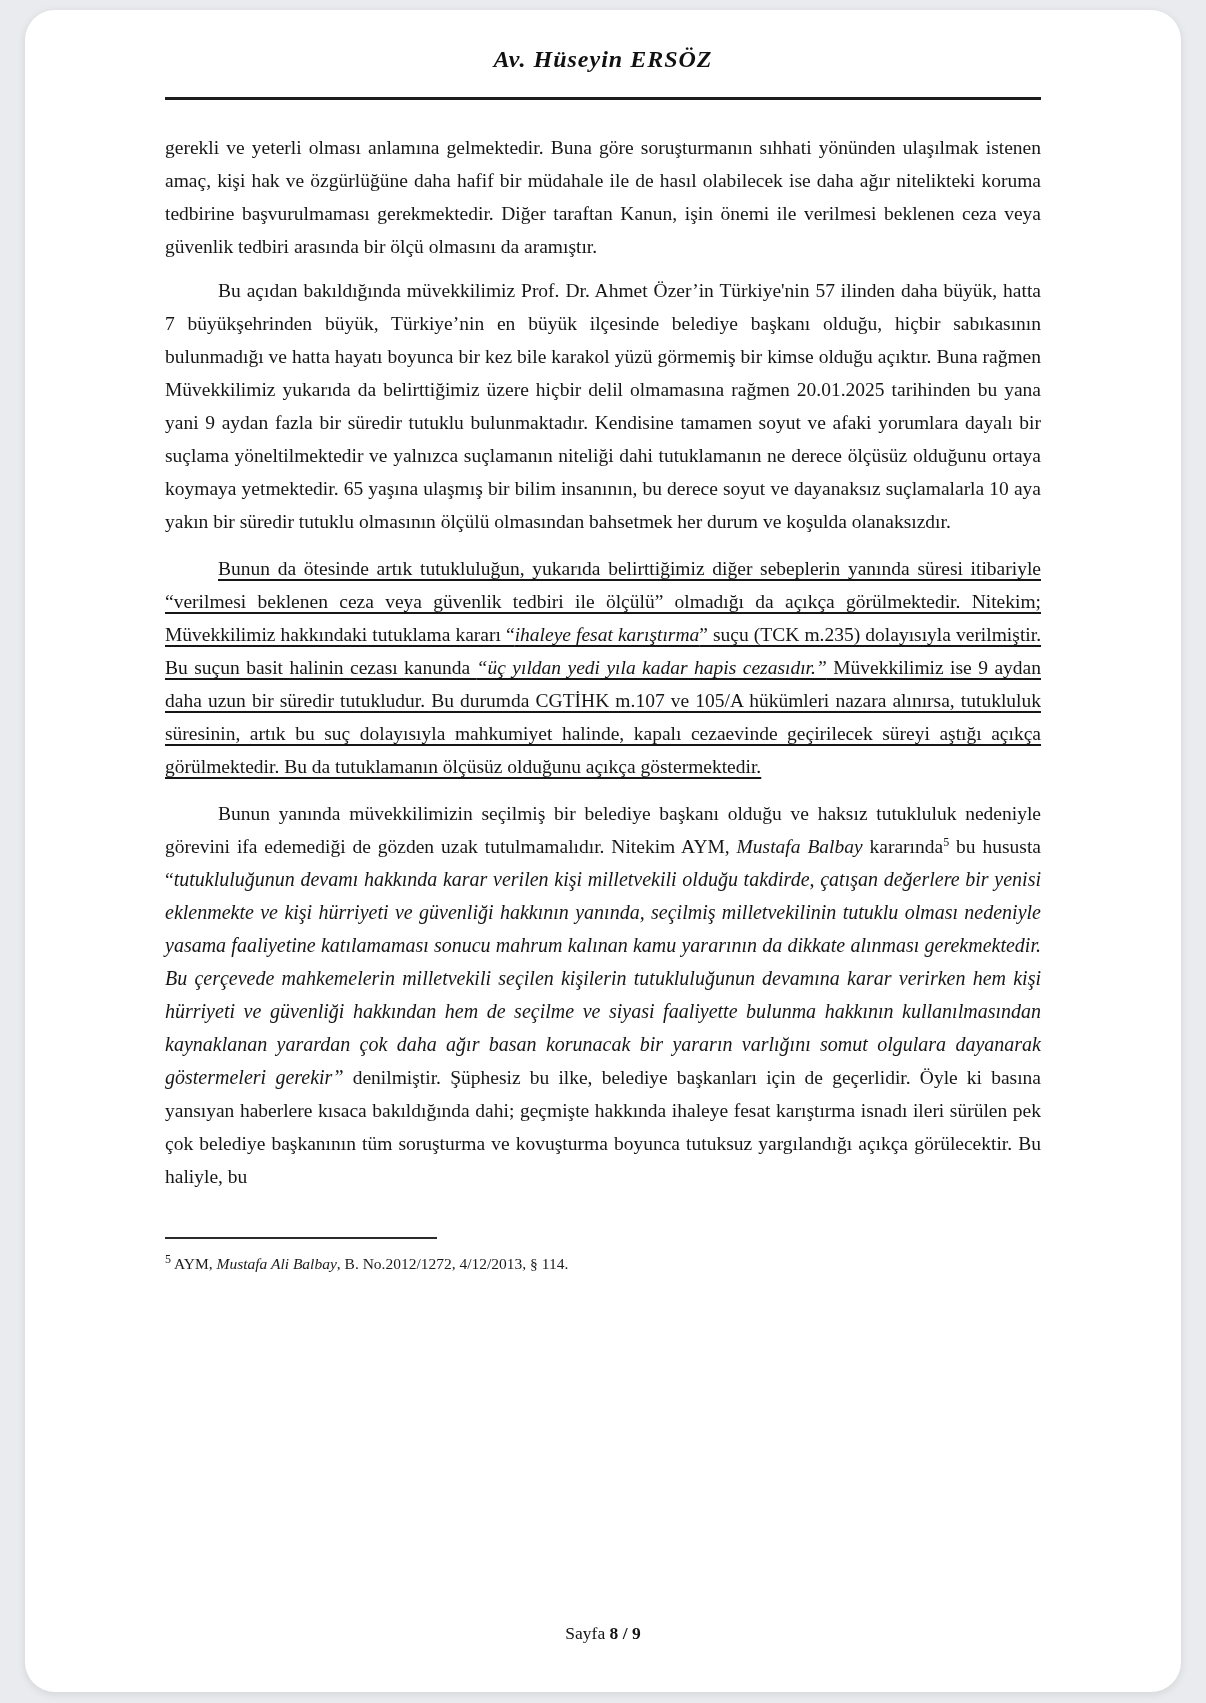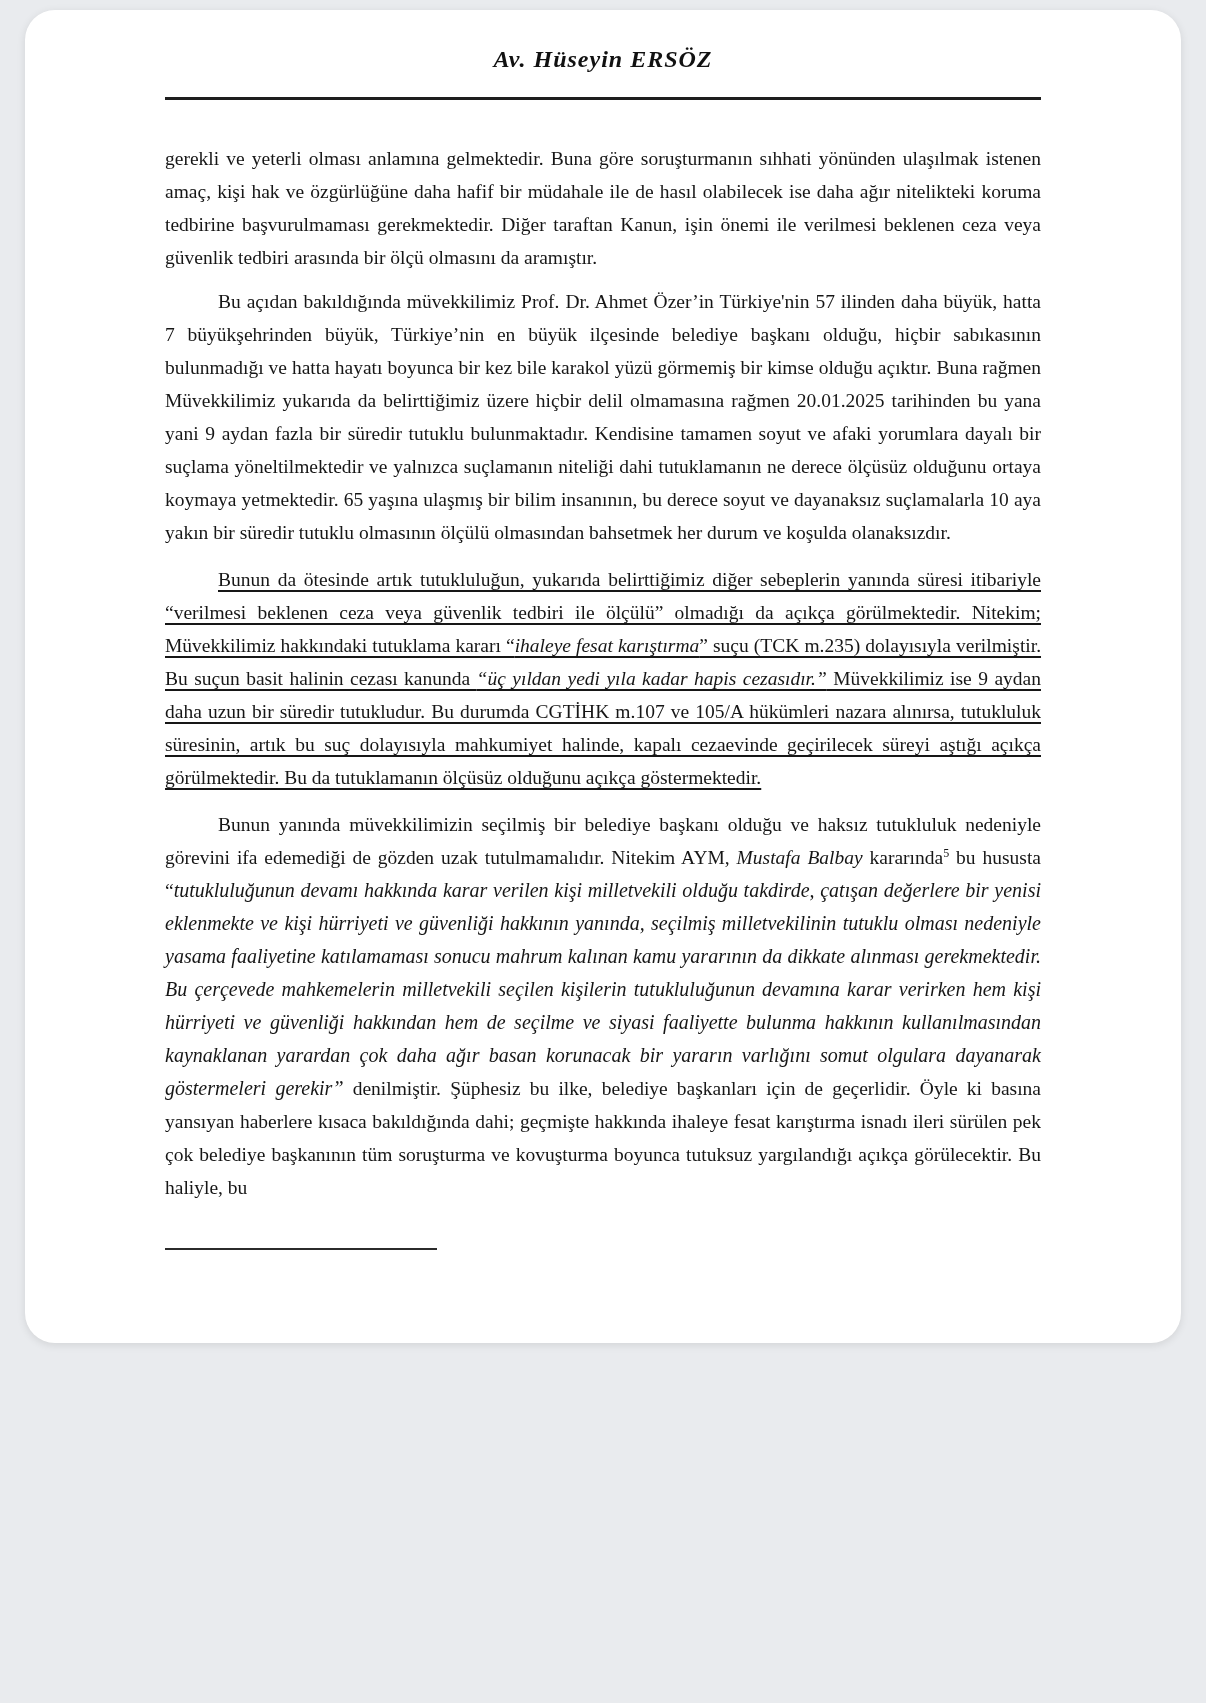--- a/index.html
+++ b/index.html
@@ -1,30 +1,30 @@
 <!DOCTYPE html>
 <html><head>
 <meta charset="utf-8">
 <style>
   * { margin:0; padding:0; box-sizing:border-box; }
   html,body { width:1206px; height:1703px; background:#e9ebee; font-family:"Liberation Serif", serif; }
   .page-card {
-    position:absolute; left:25px; top:10px; width:1156px; height:1333px;
+    position:absolute; left:25px; top:10px; width:1156px; height:1682px;
     background:#ffffff; border-radius:30px;
     box-shadow:0 2px 8px rgba(0,0,0,0.10);
     padding:0 140px; overflow:hidden;
   }
   .doc-header { margin-top:36px; text-align:center; }
   .author-name {
     font-family:cursive;
     font-size:24px; color:#111; letter-spacing:1px; font-weight:600;
     font-style:italic;
   }
   .header-rule { margin-top:24px; height:3px; background:#1e1e1e; width:100%; }
-  .doc-body { margin-top:42px; color:#161616; }
+  .doc-body { margin-top:31px; color:#161616; }
   p.para {
     font-size:19.5px; line-height:33px; text-align:justify;
     margin-top:11px; color:#161616;
   }
   p.para:first-child { margin-top:0; }
   p.para.indent { text-indent:53px; }
   p.para.gap { margin-top:14px; }
   .b { font-weight:normal; }
   .i { font-style:italic; }
   .u { text-decoration:underline; text-decoration-thickness:1.6px; text-underline-offset:4px; }
@@ -51,15 +51,20 @@
 
   <div class="doc-body">
       <p class="para"><span>gerekli ve yeterli olması anlamına gelmektedir. Buna göre soruşturmanın sıhhati yönünden ulaşılmak istenen amaç, kişi hak ve özgürlüğüne daha hafif bir müdahale ile de hasıl olabilecek ise daha ağır nitelikteki koruma tedbirine başvurulmaması gerekmektedir. Diğer taraftan Kanun, işin önemi ile verilmesi beklenen ceza veya güvenlik tedbiri arasında bir ölçü olmasını da aramıştır.</span></p>
       <p class="para indent"><span>Bu açıdan bakıldığında müvekkilimiz </span><span class="b">Prof. Dr. Ahmet Özer</span><span>’in Türkiye'nin 57 ilinden daha büyük, hatta 7 büyükşehrinden büyük, Türkiye’nin en büyük ilçesinde belediye başkanı olduğu, </span><span class="b">hiçbir sabıkasının bulunmadığı ve hatta hayatı boyunca bir kez bile karakol yüzü görmemiş bir kimse olduğu</span><span> açıktır. </span><span class="b">Buna rağmen Müvekkilimiz yukarıda da belirttiğimiz üzere hiçbir delil olmamasına rağmen 20.01.2025 tarihinden bu yana yani 9 aydan fazla bir süredir tutuklu bulunmaktadır.</span><span> Kendisine tamamen soyut ve afaki yorumlara dayalı bir suçlama yöneltilmektedir ve yalnızca suçlamanın niteliği dahi tutuklamanın ne derece ölçüsüz olduğunu ortaya koymaya yetmektedir. 65 yaşına ulaşmış bir bilim insanının, bu derece soyut ve dayanaksız suçlamalarla 10 aya yakın bir süredir tutuklu olmasının ölçülü olmasından bahsetmek her durum ve koşulda olanaksızdır.</span></p>
       <p class="para indent gap"><span class="b u">Bunun da ötesinde artık tutukluluğun, yukarıda belirttiğimiz diğer sebeplerin yanında süresi itibariyle “verilmesi beklenen ceza veya güvenlik tedbiri ile ölçülü” olmadığı da açıkça görülmektedir. Nitekim; Müvekkilimiz hakkındaki tutuklama kararı “</span><span class="i u">ihaleye fesat karıştırma</span><span class="b u">” suçu (TCK m.235) dolayısıyla verilmiştir. Bu suçun basit halinin cezası kanunda </span><span class="i u">“üç yıldan yedi yıla kadar hapis cezasıdır.”</span><span class="b u"> Müvekkilimiz ise 9 aydan daha uzun bir süredir tutukludur. Bu durumda CGTİHK m.107 ve 105/A hükümleri nazara alınırsa, tutukluluk süresinin, artık bu suç dolayısıyla mahkumiyet halinde, kapalı cezaevinde geçirilecek süreyi aştığı açıkça görülmektedir. Bu da tutuklamanın ölçüsüz olduğunu açıkça göstermektedir.</span></p>
       <p class="para indent gap"><span class="b">Bunun yanında müvekkilimizin seçilmiş bir belediye başkanı olduğu ve haksız tutukluluk nedeniyle görevini ifa edemediği de gözden uzak tutulmamalıdır. </span><span>Nitekim AYM, </span><span class="b i">Mustafa Balbay</span><span class="b"> kararında</span><sup class="b">5</sup><span> bu hususta </span><span class="b">“</span><span class="i sm">tutukluluğunun devamı hakkında karar verilen kişi milletvekili olduğu takdirde, çatışan değerlere bir yenisi eklenmekte ve kişi hürriyeti ve güvenliği hakkının yanında, seçilmiş milletvekilinin tutuklu olması nedeniyle yasama faaliyetine katılamaması sonucu mahrum kalınan kamu yararının da dikkate alınması gerekmektedir. Bu çerçevede mahkemelerin milletvekili seçilen kişilerin tutukluluğunun devamına karar verirken hem kişi hürriyeti ve güvenliği hakkından hem de seçilme ve siyasi faaliyette bulunma hakkının kullanılmasından kaynaklanan yarardan çok daha ağır basan korunacak bir yararın varlığını somut olgulara dayanarak göstermeleri gerekir</span><span class="i sm">”</span><span> denilmiştir. Şüphesiz bu ilke, belediye başkanları için de geçerlidir. </span><span class="b">Öyle ki basına yansıyan haberlere kısaca bakıldığında dahi; geçmişte hakkında ihaleye fesat karıştırma isnadı ileri sürülen pek çok belediye başkanının tüm soruşturma ve kovuşturma boyunca tutuksuz yargılandığı açıkça görülecektir. Bu haliyle, bu</span></p>
     </div>
 
   <div class="footnote-rule"></div>
 
+  <div class="footnote"><sup>5</sup><span> AYM, </span><span class="i">Mustafa Ali Balbay</span><span>, B. No.2012/1272, 4/12/2013, § 114.</span></div>
 
+  <div class="page-footer">
+    <span>Sayfa</span>
+    <span class="b">8 / 9</span>
+  </div>
 
 </div>
 
 </body></html>

